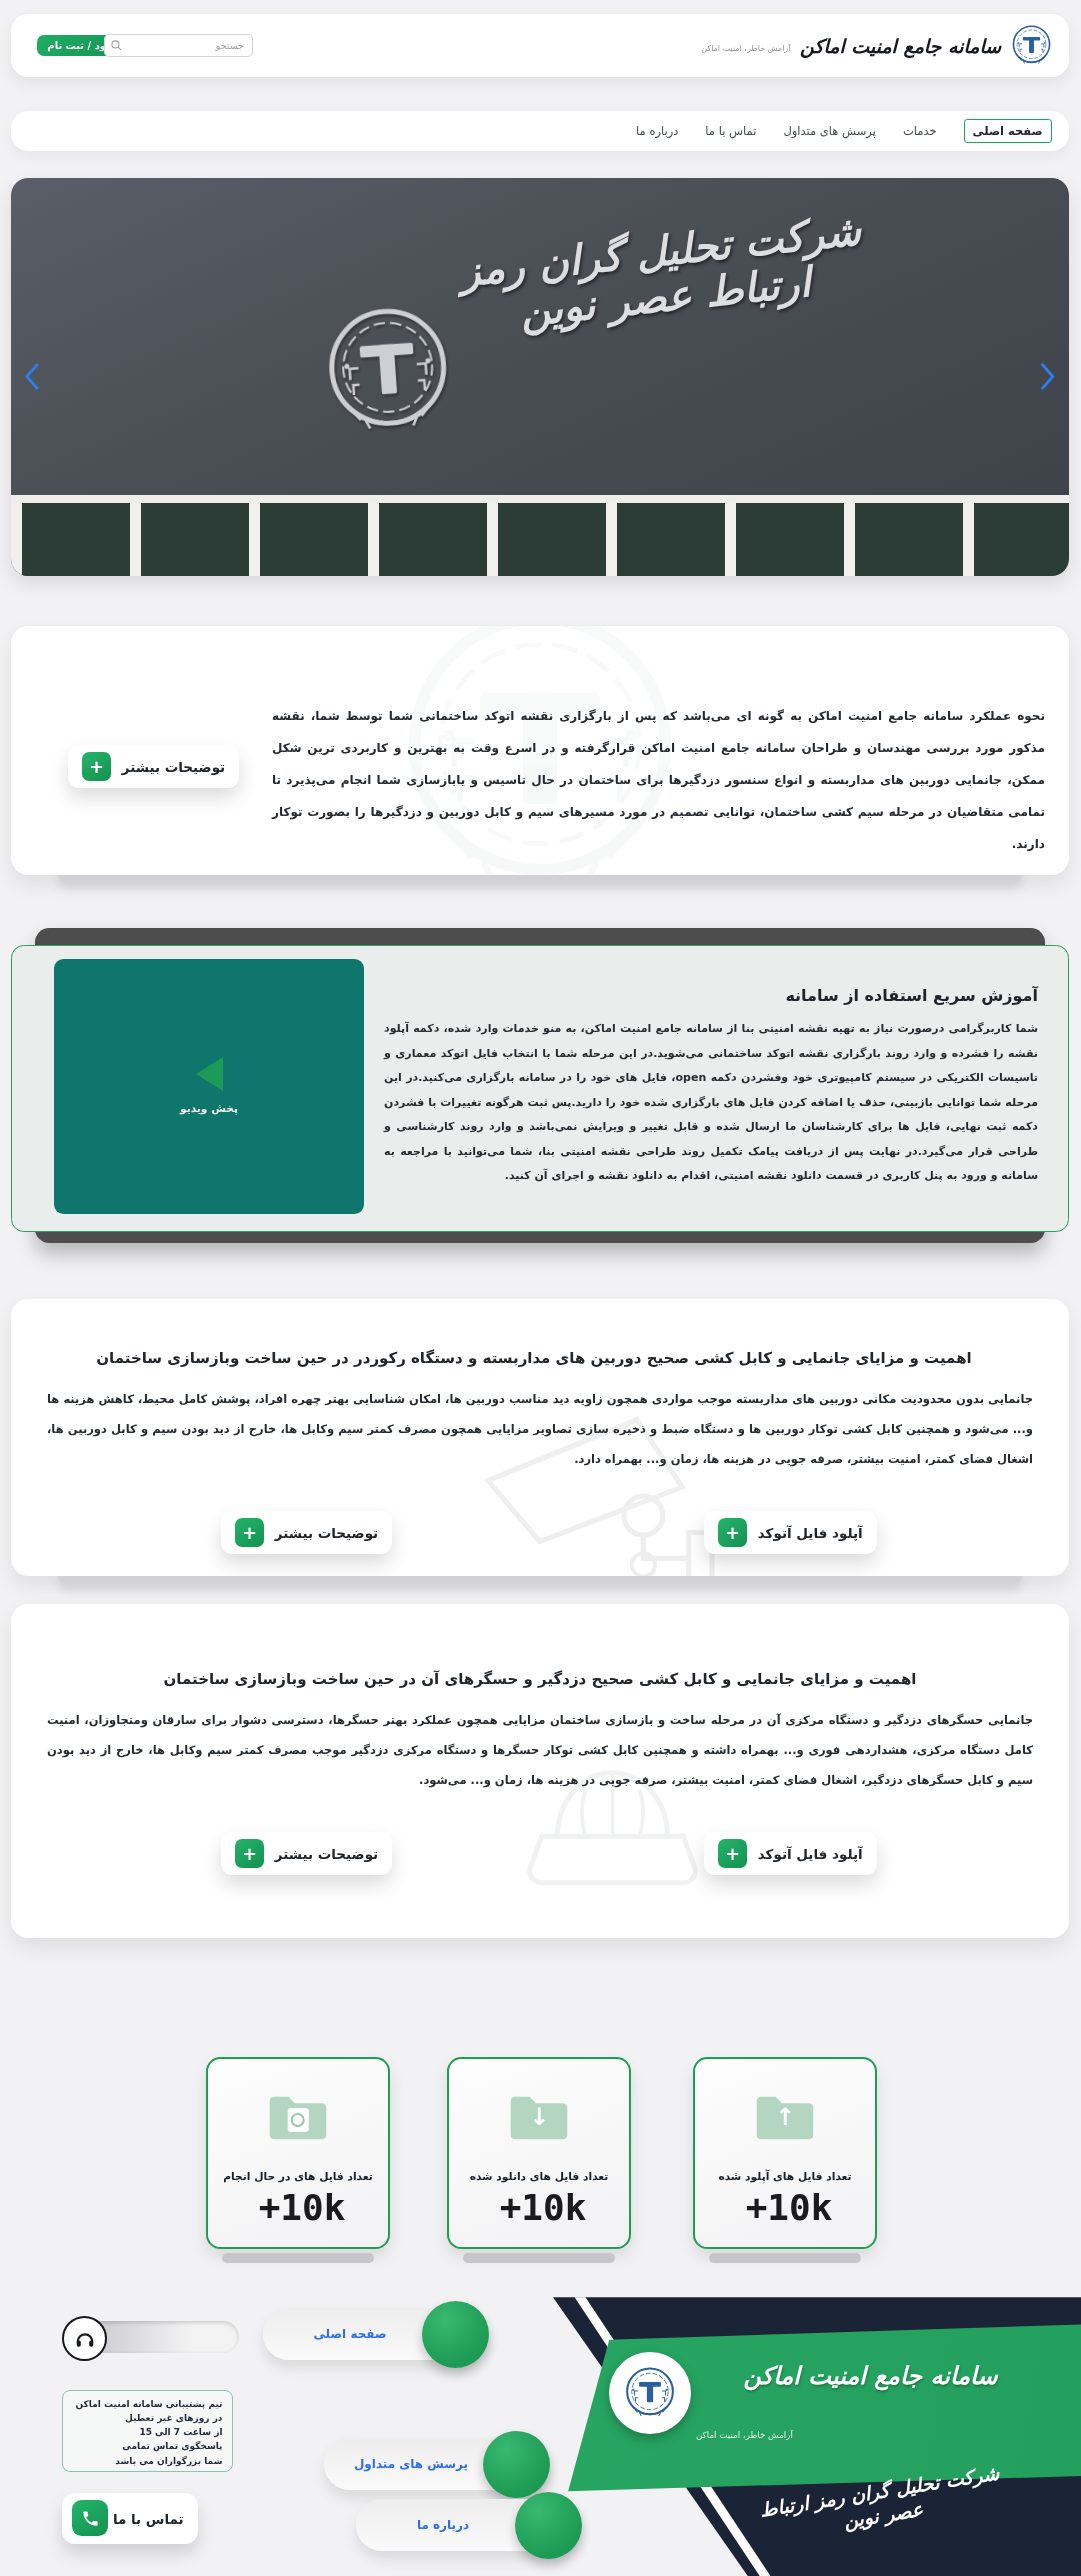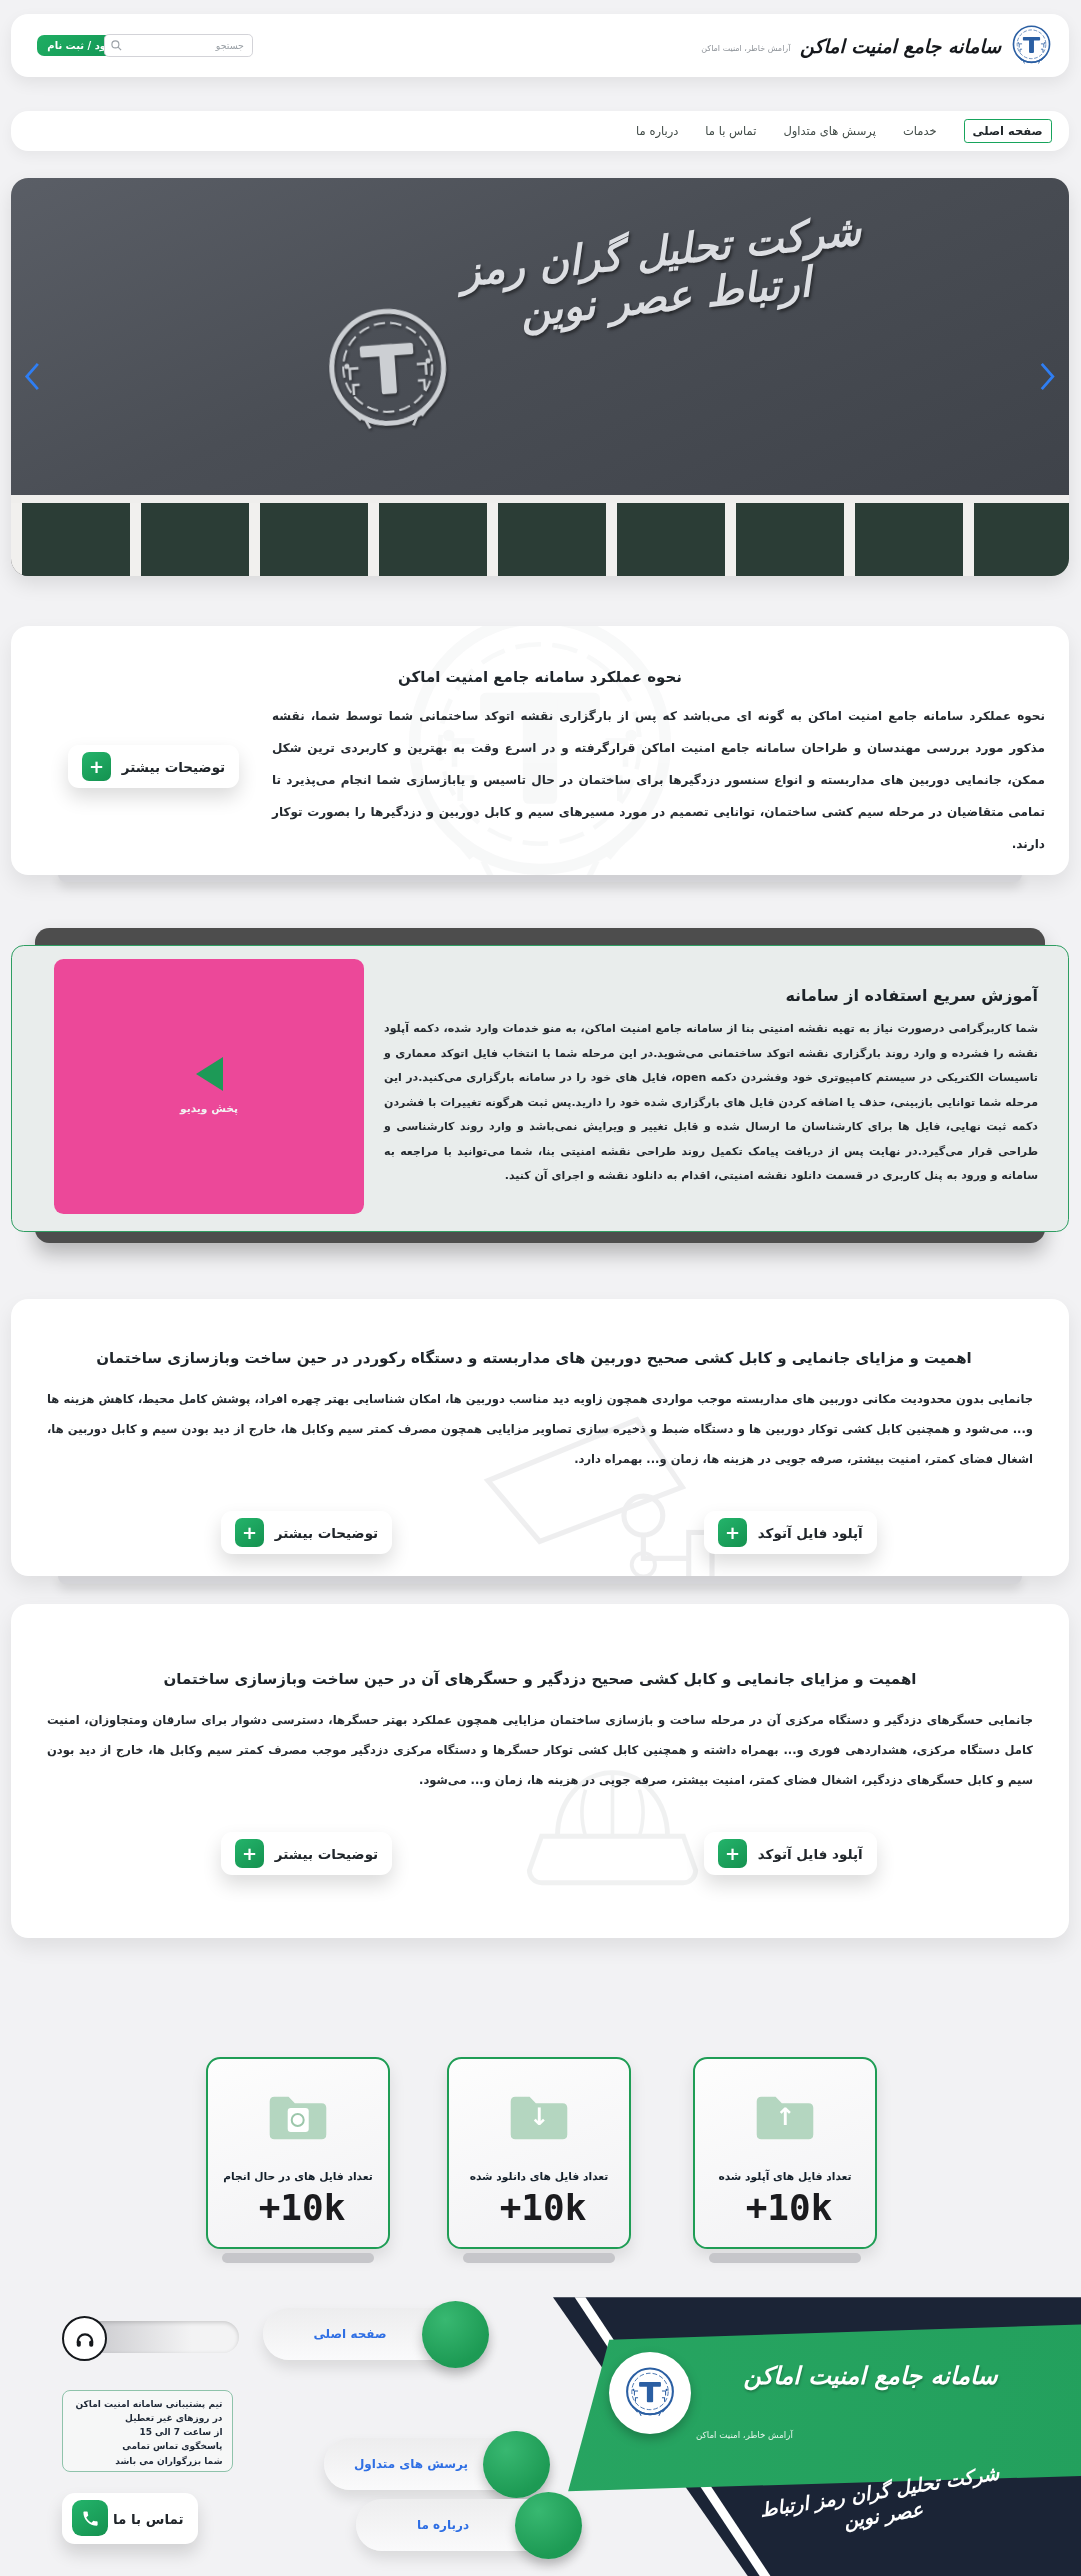--- a/index.html
+++ b/index.html
@@ -32,21 +32,21 @@
   .card{left:12px;right:12px;background:#fff;border-radius:17.4px;box-shadow:0 9.5px 20.6px rgba(0,0,0,.08);overflow:hidden;}
   .stack-bar{background:#dfdfe3;border-radius:9.5px;box-shadow:0 6.3px 11px rgba(0,0,0,.10);}
   .card-title{font-weight:bold;font-size:15px;color:#20262b;text-align:center;}
   .card-body{font-size:12px;font-weight:bold;color:#262b30;text-align:justify;text-align-last:right;line-height:32px;}
   .btn-pill{background:#fff;border-radius:11px;box-shadow:0 9.5px 19px rgba(0,0,0,.14);display:flex;align-items:center;gap:11px;padding:0 14.3px;height:43px;font-weight:bold;font-size:13.5px;color:#21262b;cursor:pointer;}
   .plus-sq{width:28.5px;height:28.5px;border-radius:7.1px;background:linear-gradient(145deg,#24b46b,#14914f);color:#fff;font-size:18px;font-weight:bold;display:flex;align-items:center;justify-content:center;}
   .watermark{color:#8b9096;pointer-events:none;}
   
   .tut-shadow{left:36px;right:36px;top:928px;height:315px;background:#4d4d4d;border-radius:14.3px;box-shadow:0 11px 19px rgba(0,0,0,.25);}
   .tutorial{left:12px;right:12px;top:945px;height:287px;background:#e9edec;border:1.6px solid #2e9e62;border-radius:12.7px;box-sizing:border-box;}
-  .video-box{left:42px;top:12.7px;width:310px;height:255px;background:#ec4899;border-radius:9.5px;display:flex;flex-direction:column;align-items:center;justify-content:center;gap:11px;cursor:pointer;}
+  .video-box{left:42px;top:12.7px;width:310px;height:255px;background:#0f766e;border-radius:9.5px;display:flex;flex-direction:column;align-items:center;justify-content:center;gap:11px;cursor:pointer;}
   .play-tri{width:0;height:0;border-top:17.4px solid transparent;border-bottom:17.4px solid transparent;border-right:27px solid #1d9a57;}
   .video-label{color:#f2f2f2;font-size:10.7px;font-weight:bold;}
   .tut-title{right:30px;top:27px;font-weight:bold;font-size:16px;color:#1e2429;}
   .tut-body{right:30px;left:372px;top:60px;font-size:11px;font-weight:bold;color:#262b30;line-height:24.5px;text-align:justify;text-align-last:right;}
   
   .stat-card{top:2057px;width:184px;height:192px;background:linear-gradient(160deg,#fdfdfd,#f2f2f4);border:2.4px solid #1f9d55;border-radius:14.3px;box-sizing:border-box;box-shadow:0 8px 16px rgba(0,0,0,.10);}
   .stat-folder{left:50%;top:30px;transform:translateX(-50%);width:70px;height:55px;color:#b4d6c0;}
   .stat-glyph{left:50%;top:46px;transform:translateX(-50%);color:#fff;font-size:24px;font-weight:bold;line-height:1;}
   .stat-doc{left:50%;top:49px;transform:translateX(-50%);width:20.6px;height:24px;background:#fff;border-radius:3.2px;display:flex;align-items:center;justify-content:center;}
   .stat-doc i{display:block;width:10.3px;height:10.3px;border:2px solid #9cc7ab;border-radius:50%;}
@@ -162,21 +162,20 @@
     <svg class="abs hero-arrow" style="right:11px" viewBox="0 0 26 44">
       <polyline points="6,6 20,22 6,38" fill="none" stroke="#2f7ef3" stroke-width="3.5"></polyline>
     </svg>
   </section>
 
   <div class="abs stack-bar" style="left:59px;right:59px;top:866px;height:16px"></div>
   <section class="abs card" style="top:626px;height:249px">
     <svg class="abs watermark" style="left:50%;top:-16px;transform:translateX(-50%);width:285px;height:285px;opacity:.06" viewBox="0 0 360 360" width="285" height="285">
         <use href="#emblem"></use>
       </svg>
-    <h2 class="abs card-title" style="left:0;right:0;top:30px">نحوه عملکرد سامانه جامع امنیت اماکن</h2>
     <p class="abs card-body" style="right:24px;left:261px;top:62px">نحوه عملکرد سامانه جامع امنیت اماکن به گونه ای می‌باشد که پس از بارگزاری نقشه اتوکد ساختمانی شما توسط شما، نقشه مذکور مورد بررسی مهندسان و طراحان سامانه جامع امنیت اماکن قرارگرفته و در اسرع وقت به بهترین و کاربردی ترین شکل ممکن، جانمایی دوربین های مداربسته و انواع سنسور دزدگیرها برای ساختمان در حال تاسیس و یابازسازی شما انجام می‌پذیرد تا تمامی متقاضیان در مرحله سیم کشی ساختمان، توانایی تصمیم در مورد مسیرهای سیم و کابل دوربین و دزدگیرها را بصورت توکار دارند.</p>
     <div class="abs btn-pill" style="left:57px;top:119px">
       <span>توضیحات بیشتر</span>
       <span class="plus-sq">+</span>
     </div>
   </section>
 
   <div class="abs tut-shadow"></div>
   <section class="abs tutorial">
     <div class="abs video-box">

